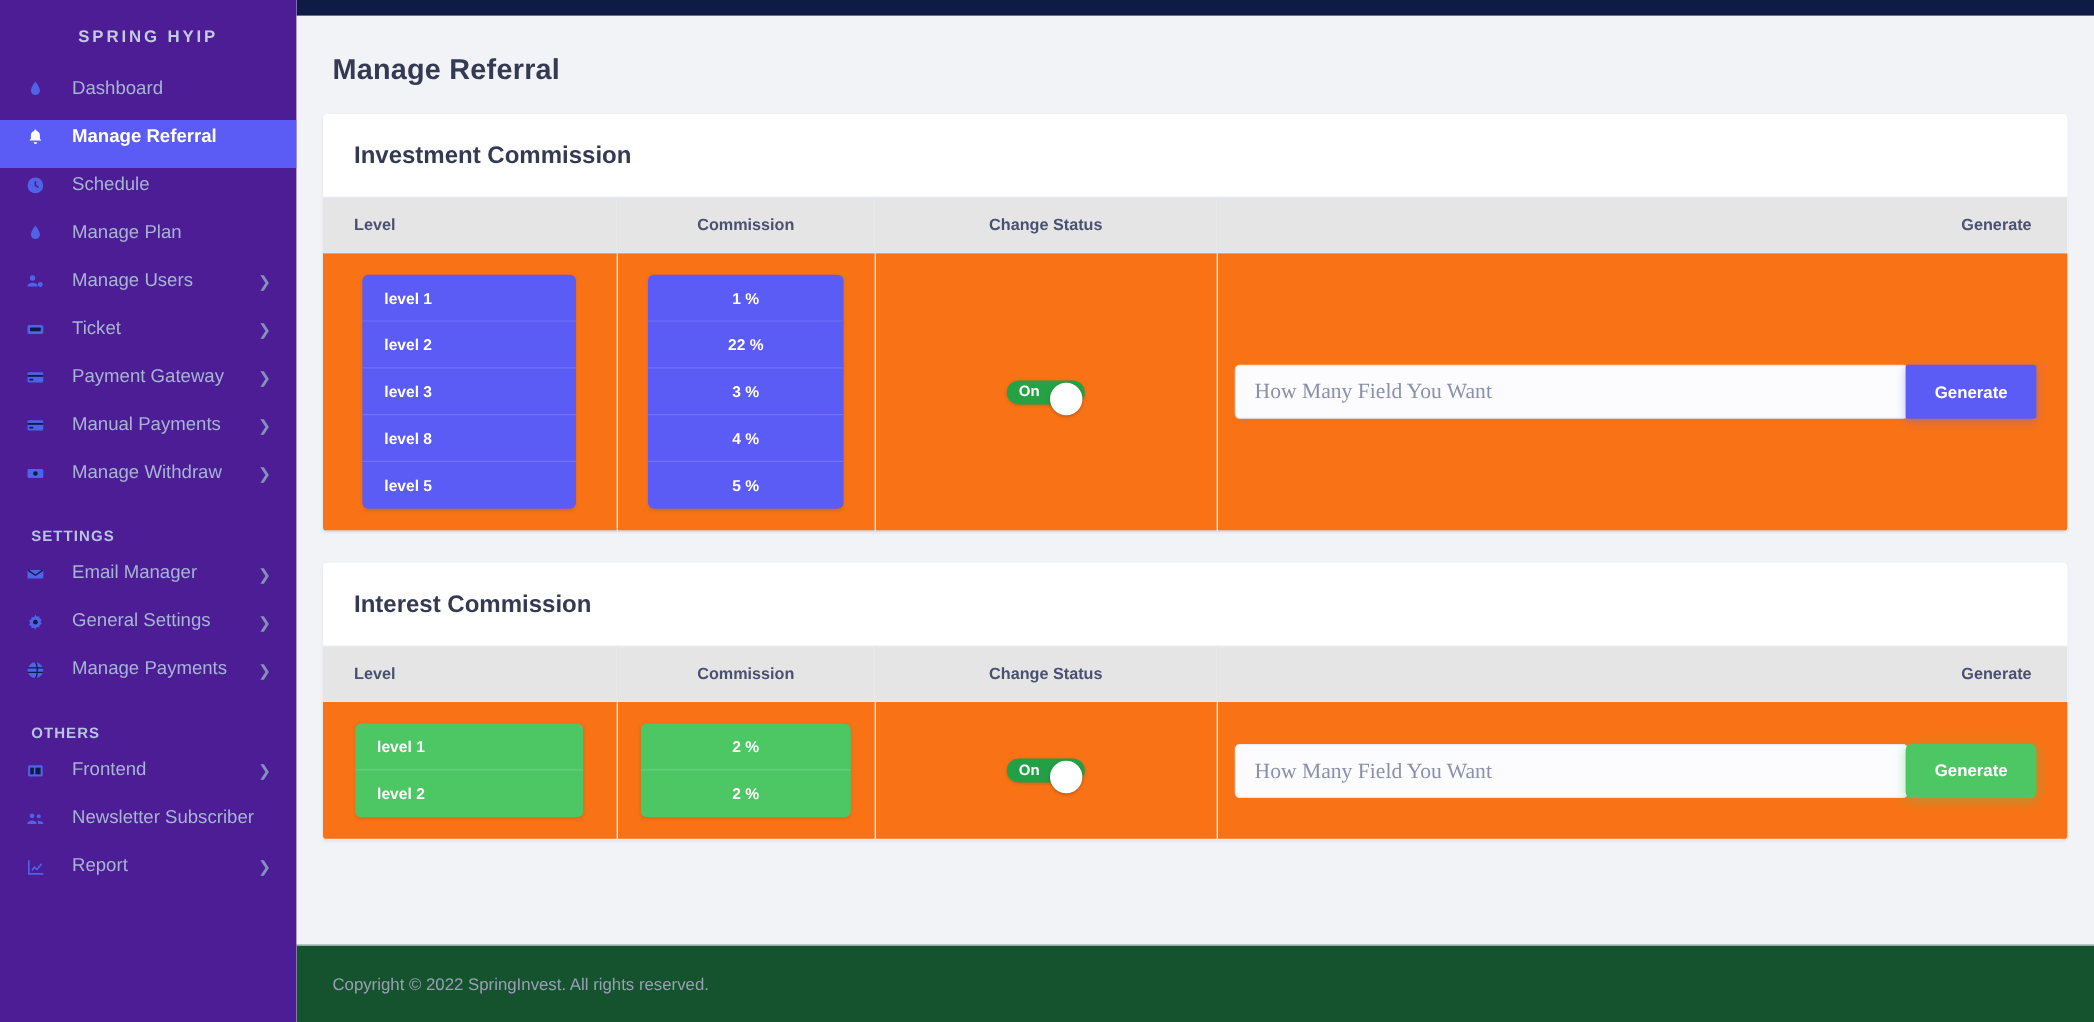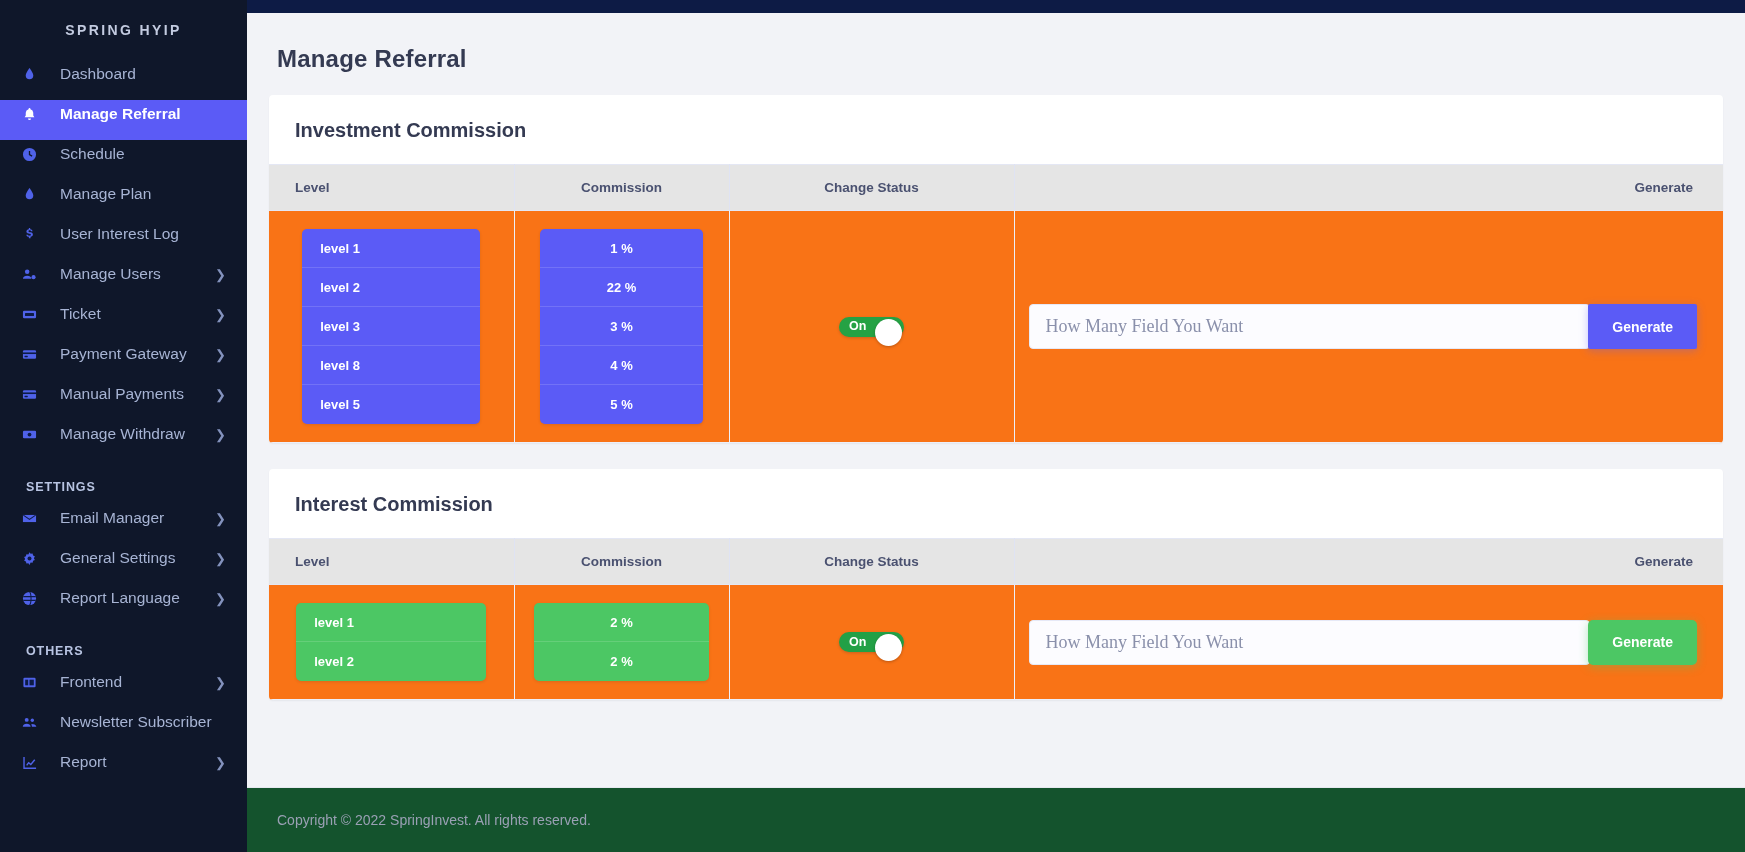--- a/index.html
+++ b/index.html
@@ -6,21 +6,21 @@
   html, body {
     width: 1745px; height: 852px;
     font-family: "Liberation Sans", sans-serif;
     background: #f2f3f7; overflow: hidden;
   }
   #app { display: flex; width: 1745px; height: 852px; }
 
   
   .sidebar {
     width: 247px; flex: 0 0 247px; height: 852px;
-    background: #0f172a; color: #9fb0d9;
+    background: #4c1d95; color: #9fb0d9;
     overflow: hidden; position: relative;
   }
   .brand {
     height: 60px; display: flex; align-items: center; justify-content: center;
     letter-spacing: 2.4px; font-size: 14px; font-weight: 700;
     color: #c3cbe0; text-transform: uppercase;
   }
   .nav-item {
     display: flex; align-items: center; height: 40px;
     padding: 0 18px 12px 22px; cursor: pointer; position: relative;
@@ -189,28 +189,20 @@
           <span class="ico">
             <svg width="15" height="15" viewBox="0 0 16 16" fill="currentColor">
               <path d="M8 1s4 5 4 8a4 4 0 1 1-8 0c0-3 4-8 4-8z"></path>
             </svg>
           </span>
           <span class="lbl">Manage Plan</span>
         </div>
         <div class="nav-item">
           <span class="ico">
             <svg width="15" height="15" viewBox="0 0 16 16" fill="currentColor">
-              <path d="M7.3 1h1.4v1.3c1.4.1 2.4.8 2.6 2.1H9.7c-.1-.5-.6-.9-1.4-.9-.9 0-1.4.4-1.4 1 0 .5.3.8 1.3 1l1 .2c1.7.4 2.4 1.1 2.4 2.3 0 1.4-1 2.3-2.5 2.5V12H7.3v-1.5c-1.6-.2-2.6-1-2.7-2.3h1.6c.1.6.7 1 1.6 1 1 0 1.6-.4 1.6-1 0-.5-.4-.8-1.4-1l-1-.2C5.4 6.6 4.7 5.9 4.7 4.7c0-1.3 1-2.2 2.6-2.4z"></path>
-            </svg>
-          </span>
-          <span class="lbl">User Interest Log</span>
-        </div>
-        <div class="nav-item">
-          <span class="ico">
-            <svg width="15" height="15" viewBox="0 0 16 16" fill="currentColor">
               <circle cx="5.5" cy="5" r="2.4"></circle>
               <path d="M1 12.5c0-2 2-3.2 4.5-3.2S10 10.5 10 12.5z"></path>
               <circle cx="12.3" cy="10.8" r="2.2"></circle>
             </svg>
           </span>
           <span class="lbl">Manage Users</span>
           <span class="chev">❯</span>
         </div>
         <div class="nav-item">
           <span class="ico">
@@ -277,21 +269,21 @@
           <span class="lbl">General Settings</span>
           <span class="chev">❯</span>
         </div>
         <div class="nav-item">
           <span class="ico">
             <svg width="15" height="15" viewBox="0 0 16 16" fill="currentColor">
               <circle cx="8" cy="8" r="7"></circle>
               <path d="M8 1c2.2 2 2.2 12 0 14M1.3 6h13.4M1.3 10h13.4" stroke="#0d1b45" stroke-width="1.1" fill="none"></path>
             </svg>
           </span>
-          <span class="lbl">Report Language</span>
+          <span class="lbl">Manage Payments</span>
           <span class="chev">❯</span>
         </div>
       </nav>
     <div class="nav-section">OTHERS</div>
     <nav id="nav-others">
         <div class="nav-item">
           <span class="ico">
             <svg width="15" height="15" viewBox="0 0 16 16" fill="currentColor">
               <rect x="1.5" y="3" width="13" height="10" rx="1.3"></rect>
               <rect x="3.4" y="5" width="3.2" height="6" fill="#0d1b45"></rect>

